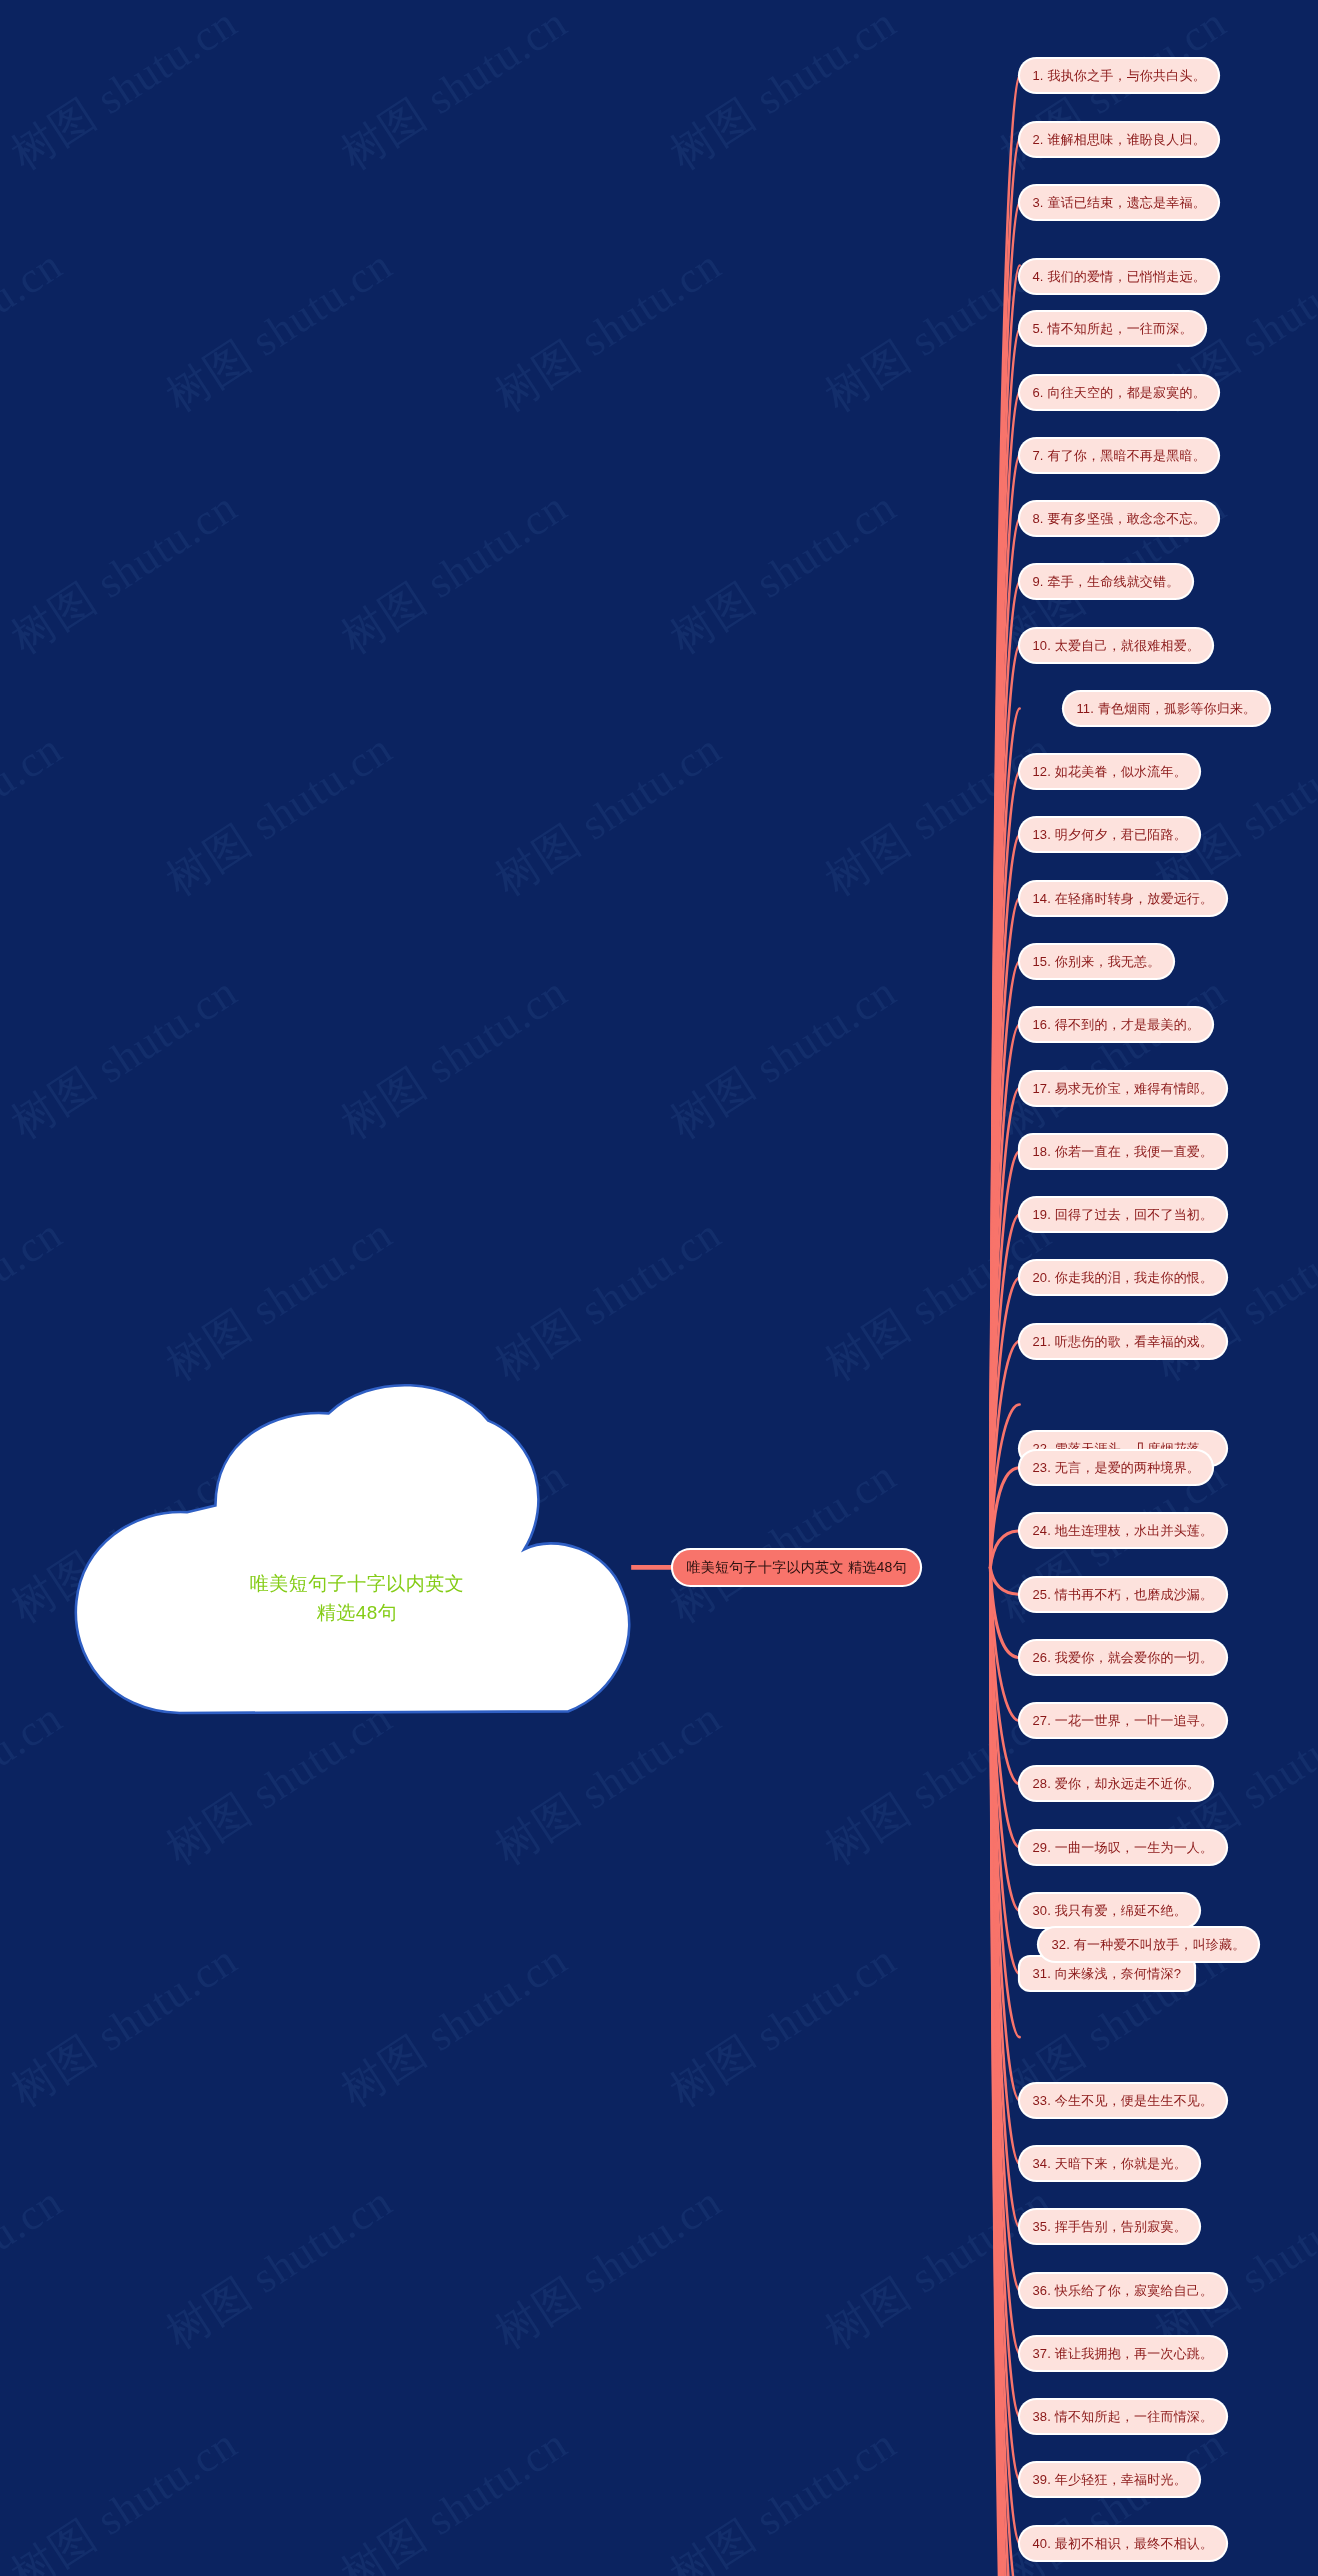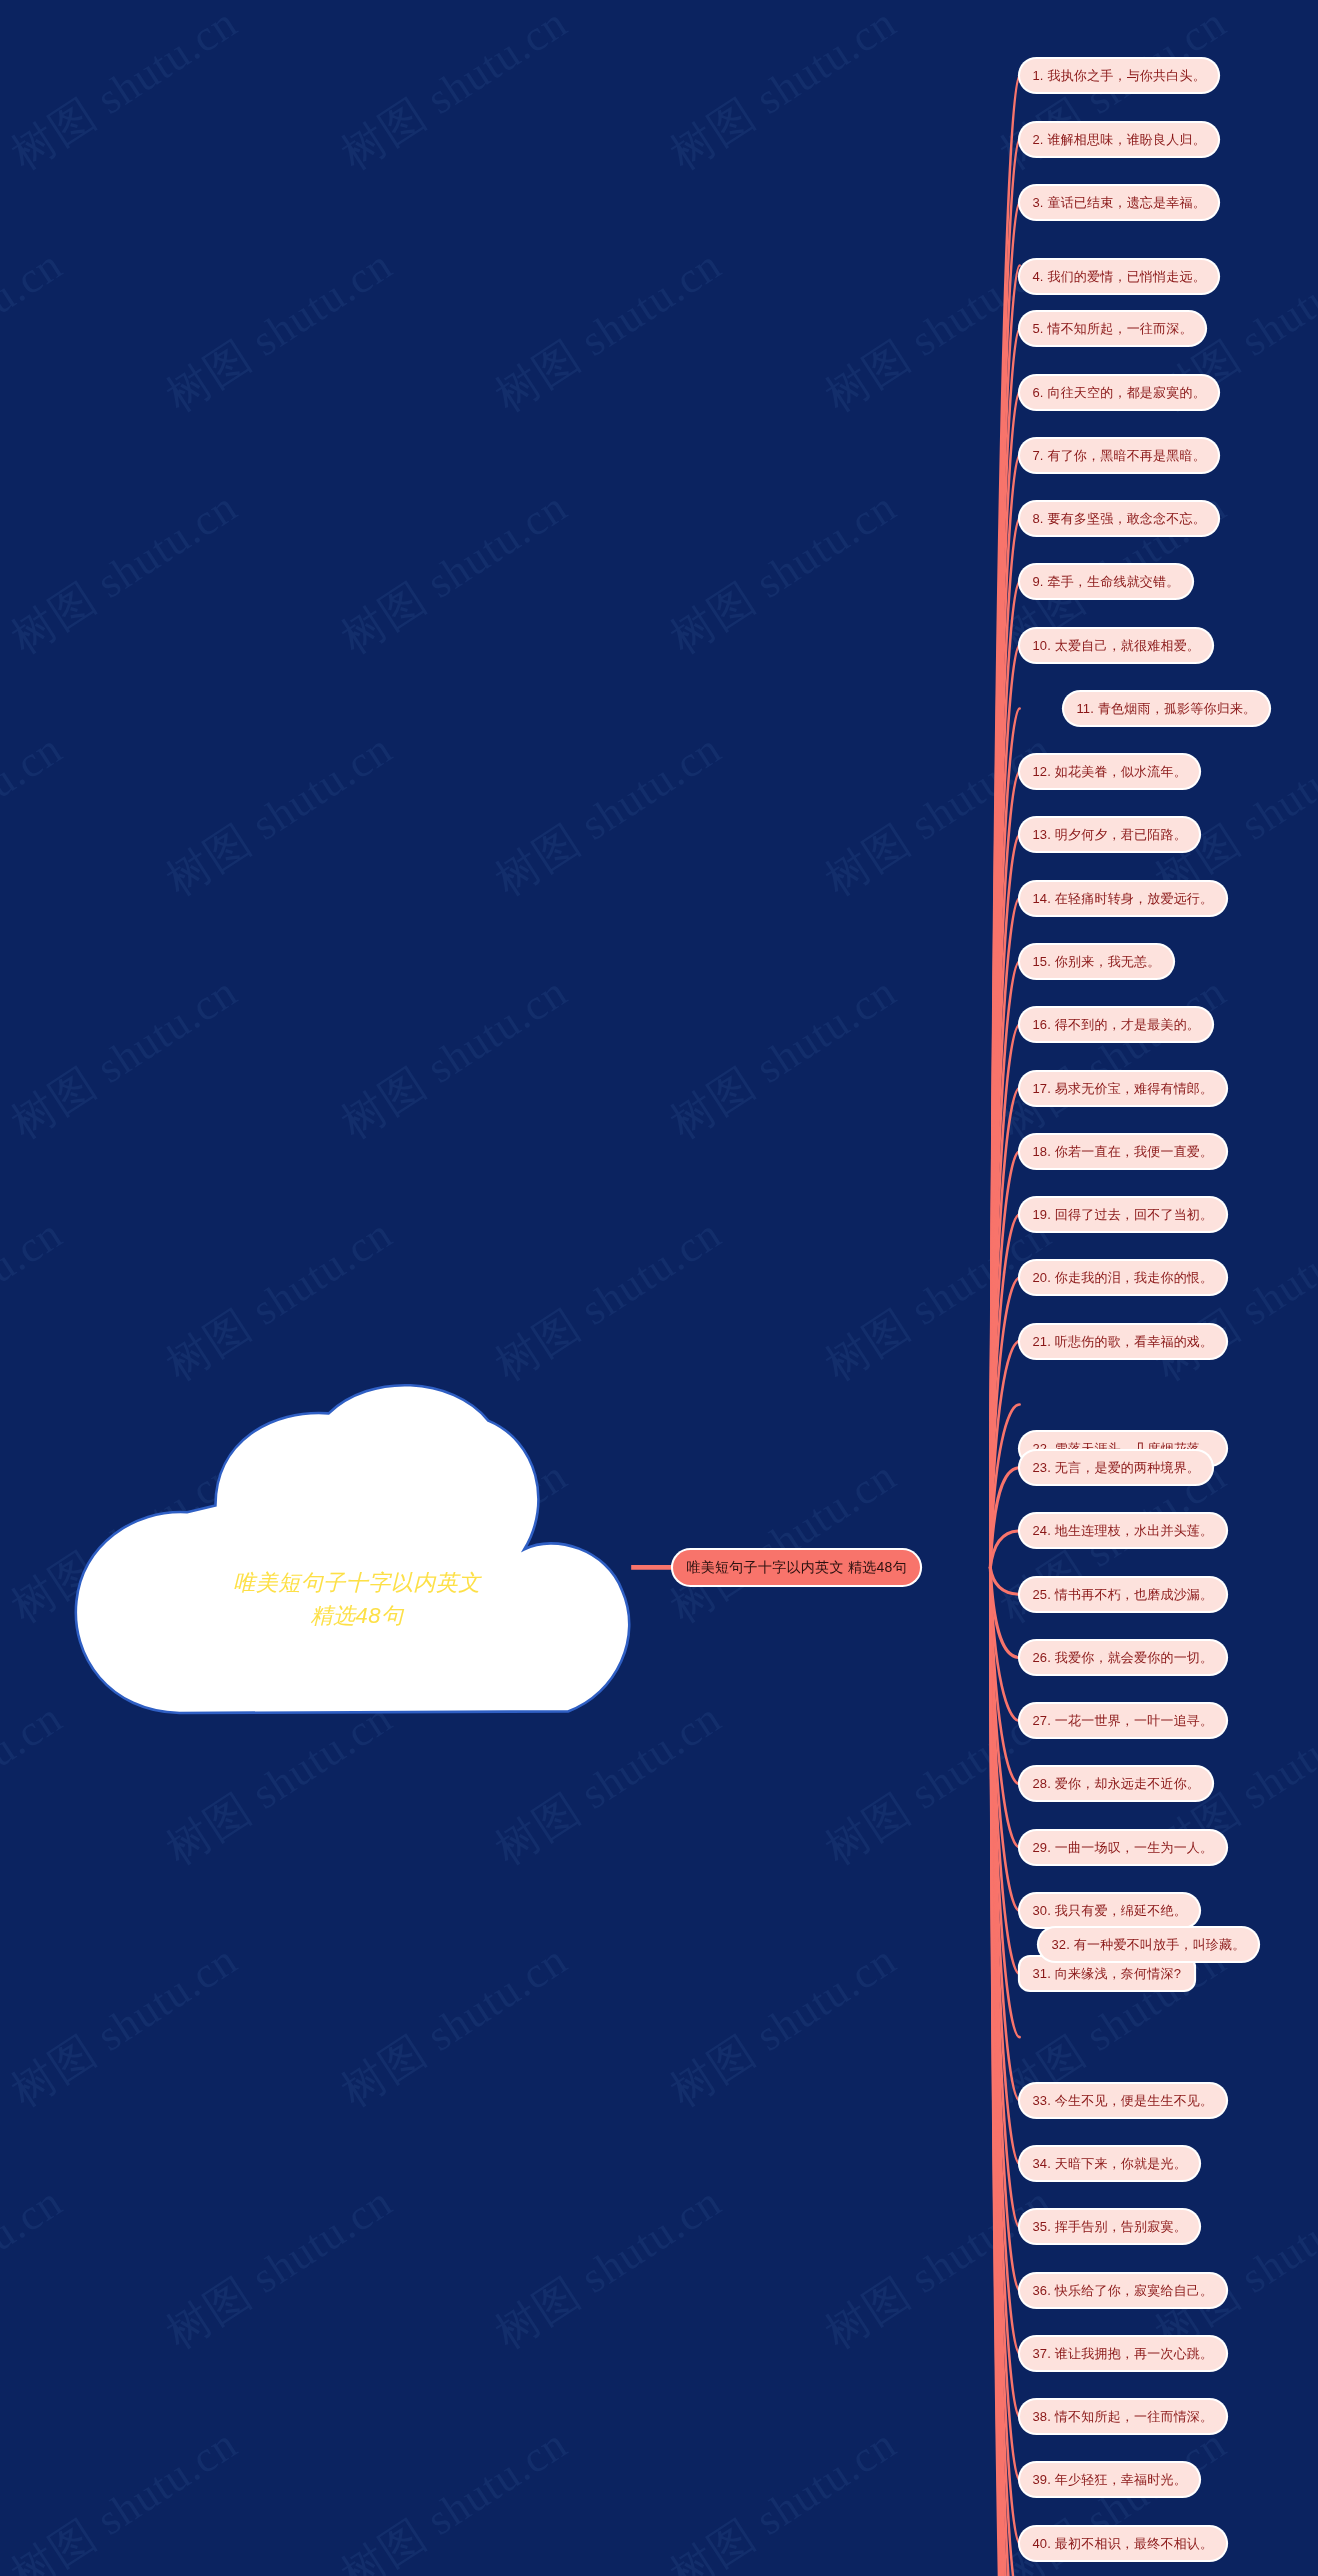--- a/index.html
+++ b/index.html
@@ -28,24 +28,23 @@
   
   #links{position:absolute;left:0;top:0;width:1319px;height:3128px;z-index:2;}
 
   
   .cloud-wrap{position:absolute;left:61px;top:1379px;width:592px;height:392px;z-index:3;}
   .cloud-wrap svg{display:block;}
   .cloud-text{
     position:absolute;left:0;top:0;width:592px;height:392px;
     display:flex;align-items:center;justify-content:center;
     text-align:center;
-    color:#fde047;font-size:22px;line-height:1.5;font-weight:400;
+    color:#84cc16;font-size:19px;line-height:1.5;font-weight:400;
     padding-top:47px;box-sizing:border-box;
     letter-spacing:0.5px;
-    font-style:italic;
   }
 
   
   .central{
     position:absolute;
     left:673px;top:1550px;
     height:35px;padding:0 13.4px;
     display:flex;align-items:center;justify-content:center;
     background:#f8746b;
     border-radius:17.5px;
@@ -249,21 +248,21 @@
       </div>
       <div class="leaf" style="top: 945px;">
         <span>15. 你别来，我无恙。</span>
       </div>
       <div class="leaf" style="top: 1008px;">
         <span>16. 得不到的，才是最美的。</span>
       </div>
       <div class="leaf" style="top: 1072px;">
         <span>17. 易求无价宝，难得有情郎。</span>
       </div>
-      <div class="leaf" style="top: 1135px;">
+      <div class="leaf" style="top: 1135px; border-radius: 13px;">
         <span>18. 你若一直在，我便一直爱。</span>
       </div>
       <div class="leaf" style="top: 1198px;">
         <span>19. 回得了过去，回不了当初。</span>
       </div>
       <div class="leaf" style="top: 1261px;">
         <span>20. 你走我的泪，我走你的恨。</span>
       </div>
       <div class="leaf" style="top: 1325px;">
         <span>21. 听悲伤的歌，看幸福的戏。</span>

